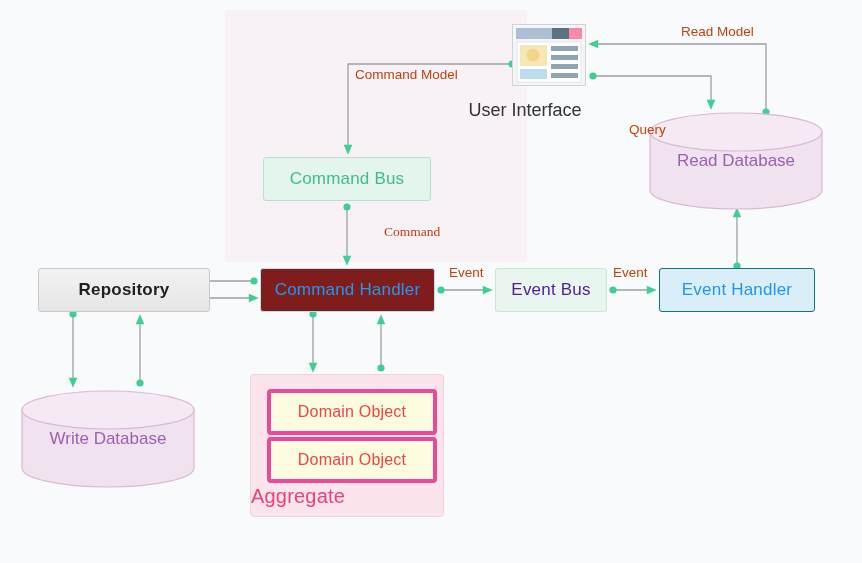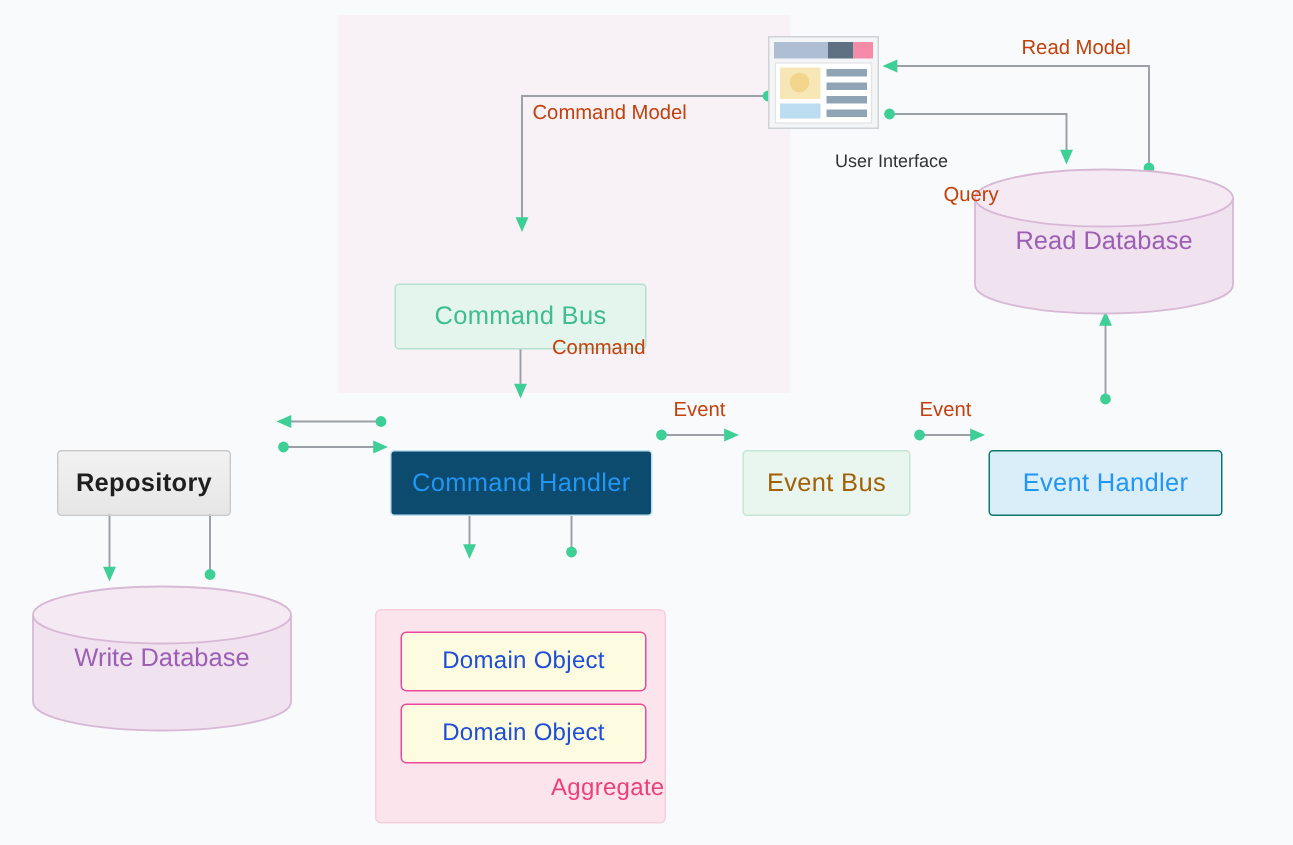--- a/index.html
+++ b/index.html
@@ -7,94 +7,94 @@
     width:862px;height:563px;
     background:#f9fafb;
     font-family:"Liberation Sans", sans-serif;
     overflow:hidden;
   }
   #canvas{position:relative;width:862px;height:563px;}
   svg.layer{position:absolute;left:0;top:0;width:862px;height:563px;overflow:visible;}
   #edges{z-index:1;}
   .node{position:absolute;z-index:3;box-sizing:border-box;
         display:flex;align-items:center;justify-content:center;
-        font-size:17px;letter-spacing:.2px;white-space:nowrap;margin-top:32px;}
+        font-size:17px;letter-spacing:.2px;white-space:nowrap;}
 
   
   .region{position:absolute;z-index:0;background:#f7eff6;opacity:.75;}
 
   
   .box-repository{
-    left:38px;top:268px;width:116px;height:44px;
+    left:38px;top:268px;width:172px;height:44px;
     background:linear-gradient(180deg,#f2f2f2 0%,#e6e6e6 100%);
     border:1px solid #c9c9c9;border-radius:3px;
     color:#1f1f1f;font-weight:bold;font-size:17px;
   }
   .box-cmdbus{
     left:263px;top:157px;width:168px;height:44px;
     background:#e4f5ed;border:1px solid #b6e0cf;border-radius:3px;
     color:#3ebd91;
   }
   .box-cmdhandler{
     left:260px;top:268px;width:175px;height:44px;
-    background:#0c4a6e;border:1px solid #bde0ef;border-radius:3px;
+    background:#7f1d1d;border:1px solid #bde0ef;border-radius:3px;
     color:#2196f3;
   }
   .box-eventbus{
     left:495px;top:268px;width:112px;height:44px;
     background:#e9f6ef;border:1px solid #c6e6d6;border-radius:3px;
-    color:#a16207;
+    color:#4c1d95;
   }
   .box-eventhandler{
     left:659px;top:268px;width:156px;height:44px;
     background:#d9eef9;border:1px solid #0f766e;border-radius:3px;
     color:#2196f3;
   }
 
   
   .box-aggregate{
     left:250px;top:374px;width:194px;height:143px;
     background:#fce4ec;border:1px solid #f6cfdd;border-radius:4px;
     display:block;
   }
   .domain-object{
     position:absolute;left:16px;width:162px;height:38px;
-    background:#fdfbe0;border:1px solid #ec4899;border-radius:4px;
+    background:#fdfbe0;border:4px solid #ec4899;border-radius:4px;
     display:flex;align-items:center;justify-content:center;
-    color:#1d4ed8;font-size:16px;
+    color:#ef4444;font-size:16px;
   }
   .do-1{top:14px;}
   .do-2{top:62px;}
   .aggregate-label{
-    position:absolute;left:0;right:0;top:110px;text-align:right;
-    color:#ec407a;font-size:16px;padding-left:36px;
+    position:absolute;left:0;right:0;top:110px;text-align:left;
+    color:#ec407a;font-size:20px;
   }
 
   
   .cyl{position:absolute;z-index:3;}
   .cyl .cyl-label{
     position:absolute;left:0;right:0;top:50%;transform:translateY(-50%);
     text-align:center;color:#9c5fb5;font-size:17px;
   }
   .cyl-read{left:648px;top:112px;width:176px;height:98px;}
   .cyl-write{left:20px;top:390px;width:176px;height:98px;}
 
   
   .ui-node{position:absolute;left:512px;top:24px;width:74px;height:62px;z-index:3;}
   .ui-caption{
-    position:absolute;left:466px;top:100px;width:166px;text-align:right;
-    color:#333;font-size:12px;z-index:3;
+    position:absolute;left:442px;top:100px;width:166px;text-align:center;
+    color:#333;font-size:18px;z-index:3;
   }
 
   
   .elabel{position:absolute;z-index:4;color:#c2410c;font-size:13.5px;white-space:nowrap;}
   .lbl-command-model{left:355px;top:43px;margin-top:24px;}
   .lbl-read-model{left:681px;top:24px;}
   .lbl-query{left:629px;top:82px;margin-top:40px;}
-  .lbl-command{left:368px;top:224px;}
+  .lbl-command{left:384px;top:224px;font-family:Liberation Serif, serif;}
   .lbl-event-1{left:449px;top:265px;}
   .lbl-event-2{left:613px;top:265px;}
 </style>
 </head>
 <body>
 
 <div id="canvas">
 
   <div class="region" style="left:225px;top:10px;width:302px;height:252px;"></div>
 

